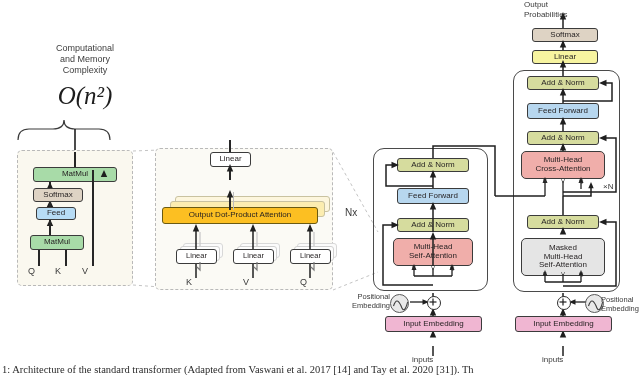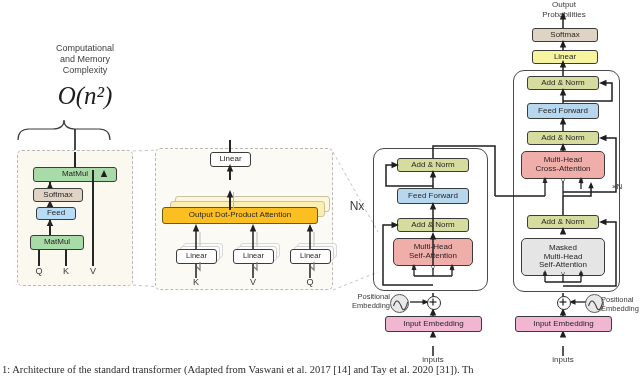--- a/index.html
+++ b/index.html
@@ -10,21 +10,21 @@
   }
   .stage{position:absolute;left:0;top:0;width:640px;height:378px;}
   
   .node{
     position:absolute;box-sizing:border-box;
     display:flex;align-items:center;justify-content:center;
     text-align:center;line-height:1.08;
     border:1px solid #3b3b3b;border-radius:3px;
     background:#fff;white-space:pre-line;
   }
-  .lbl{position:absolute;white-space:pre-line;text-align:center;color:#3a3a3a;}
+  .lbl{position:absolute;white-space:pre-line;text-align:left;color:#3a3a3a;}
   .line{position:absolute;background:#262626;}
   .vline{width:1.6px;}
   .dashbox{
     position:absolute;box-sizing:border-box;
     border:1px dashed #b9b9b9;border-radius:5px;
   }
   .roundbox{
     position:absolute;box-sizing:border-box;
     border:1.4px solid #4a4a4a;border-radius:11px;background:transparent;
   }
@@ -157,21 +157,21 @@
     <line x1="310" y1="264" x2="310" y2="278" stroke="#1f1f1f" stroke-width="1.5"></line>
     <path d="M200,262 l0,8 l-3,-3" fill="none" stroke="#7a7a7a" stroke-width="1.2"></path>
     <path d="M257,262 l0,8 l-3,-3" fill="none" stroke="#7a7a7a" stroke-width="1.2"></path>
     <path d="M314,262 l0,8 l-3,-3" fill="none" stroke="#7a7a7a" stroke-width="1.2"></path>
   </svg>
 
   <div class="lbl" style="left:186px;top:277px;width:20px;font-size:9px;">K</div>
   <div class="lbl" style="left:243px;top:277px;width:20px;font-size:9px;">V</div>
   <div class="lbl" style="left:300px;top:277px;width:20px;font-size:9px;">Q</div>
 
-  <div class="lbl" style="left:345px;top:199px;width:24px;font-size:12px;">Nx</div>
+  <div class="lbl" style="left:345px;top:207px;width:24px;font-size:10px;">Nx</div>
 
   <div class="roundbox" style="left:373px;top:148px;width:115px;height:143px;"></div>
 
   <div class="node" style="left:397px;top:158px;width:72px;height:14px;background:#d6dc9e;font-size:8px;">Add &amp; Norm</div>
 
   <div class="node" style="left:397px;top:188px;width:72px;height:16px;background:#b7d7ef;font-size:8px;">Feed Forward</div>
 
   <div class="node" style="left:397px;top:218px;width:72px;height:14px;background:#d6dc9e;font-size:8px;">Add &amp; Norm</div>
 
   <div class="node" style="left:393px;top:238px;width:80px;height:28px;background:#f0aeaa;font-size:8px;border-radius:5px;">Multi-Head

